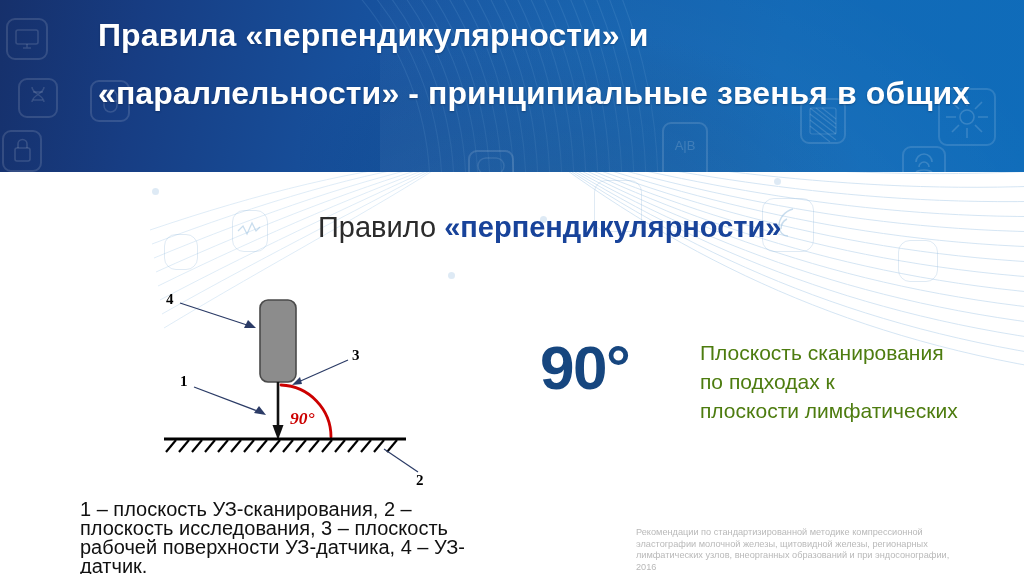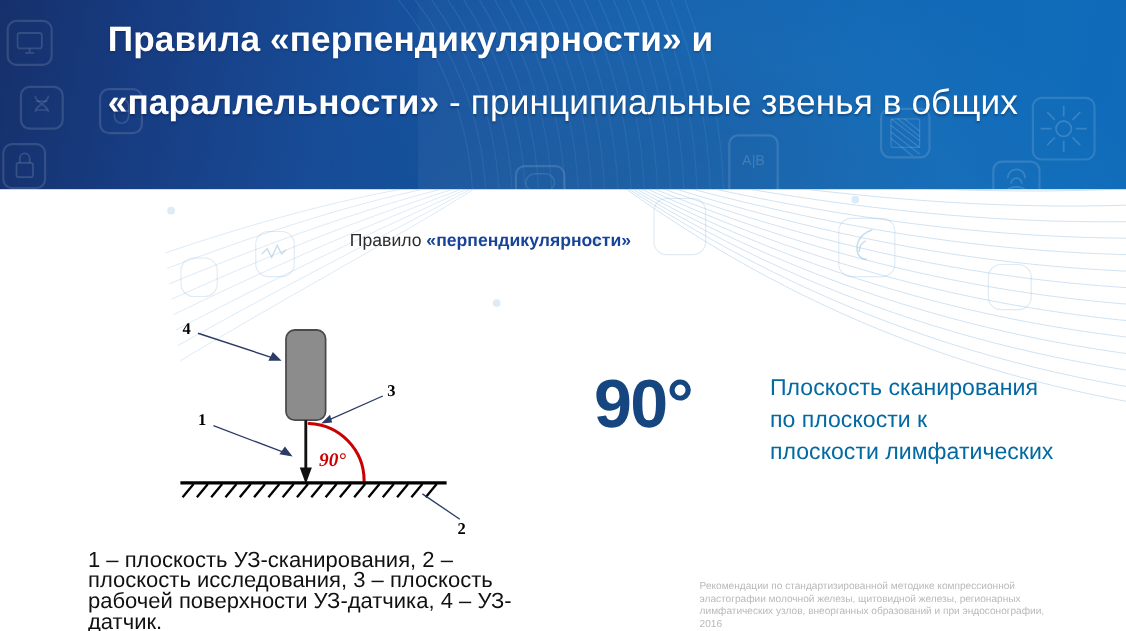--- a/index.html
+++ b/index.html
@@ -80,21 +80,21 @@
   }
   .title-line {
     color: #ffffff;
     font-size: 32px;
     line-height: 58px;
     white-space: nowrap;
     letter-spacing: .1px;
     text-shadow: 0 1px 2px rgba(0,20,50,.35);
   }
   .title-line b { font-weight: bold; }
-  .title-line .reg { font-weight: normal; }
+  .title-line .reg { font-weight: bold; }
 
   
   .body-decor {
     position: absolute;
     left: 0; top: 172px;
     width: 1024px; height: 402px;
     overflow: hidden;
     pointer-events: none;
   }
   .fan { position: absolute; }
@@ -112,21 +112,21 @@
     position: absolute;
     width: 7px; height: 7px;
     border-radius: 50%;
     background: rgba(160,195,225,.35);
   }
 
   
   .subtitle {
     position: absolute;
     left: 318px; top: 211px;
-    font-size: 16px;
+    font-size: 29px;
     color: #2b2b2b;
     white-space: nowrap;
     z-index: 5;
   }
   .subtitle .accent {
     color: #18439a;
     font-weight: bold;
   }
 
   
@@ -150,21 +150,21 @@
     font-weight: bold;
     color: #16467f;
     letter-spacing: -1.5px;
     line-height: 68px;
   }
   .deg-text {
     position: absolute;
     left: 160px; top: 4px;
     font-size: 21px;
     line-height: 29px;
-    color: #0369a1;
+    color: #4d7c0f;
     white-space: nowrap;
   }
 
   
   .caption {
     position: absolute;
     left: 80px; top: 500px;
     width: 430px;
     font-size: 20px;
     line-height: 19px;
@@ -385,21 +385,21 @@
     <text x="30" y="104" font-family="Liberation Serif, serif" font-size="15" font-weight="bold" fill="#000000">1</text>
 
     <line x1="234" y1="167" x2="268" y2="190" stroke="#2b3b66" stroke-width="1.2"></line>
     <text x="266" y="203" font-family="Liberation Serif, serif" font-size="15" font-weight="bold" fill="#000000">2</text>
   </svg>
 
   <div class="deg-block">
     <div class="deg-value">90°</div>
     <div class="deg-text">
       <div>Плоскость сканирования</div>
-      <div>по плоскости к</div>
+      <div>по подходах к</div>
       <div>плоскости лимфатических</div>
     </div>
   </div>
 
   <div class="caption">1 – плоскость УЗ-сканирования, 2 – плоскость исследования, 3 – плоскость рабочей поверхности УЗ-датчика, 4 – УЗ-датчик.</div>
 
   <div class="source">
     <div>Рекомендации по стандартизированной методике компрессионной</div>
     <div>эластографии молочной железы, щитовидной железы, регионарных</div>
     <div>лимфатических узлов, внеорганных образований и при эндосонографии,</div>

